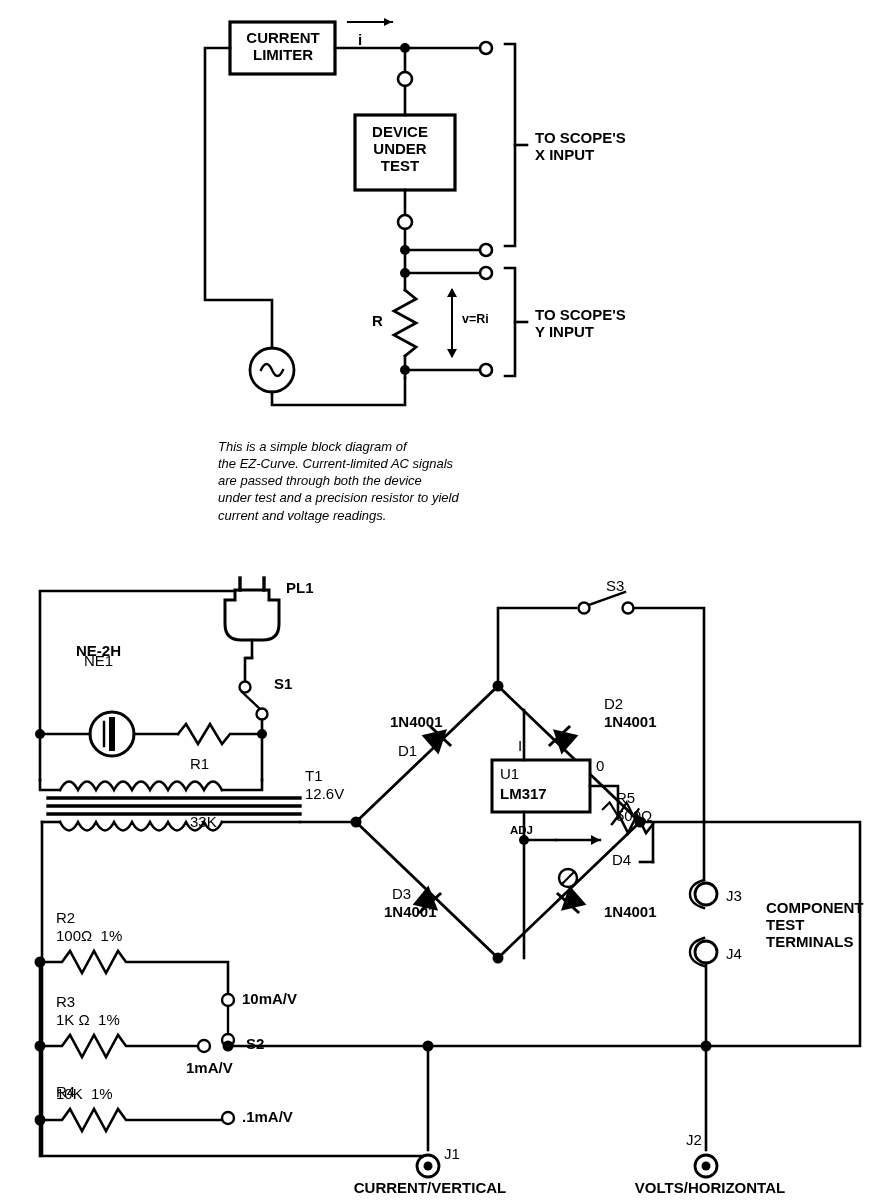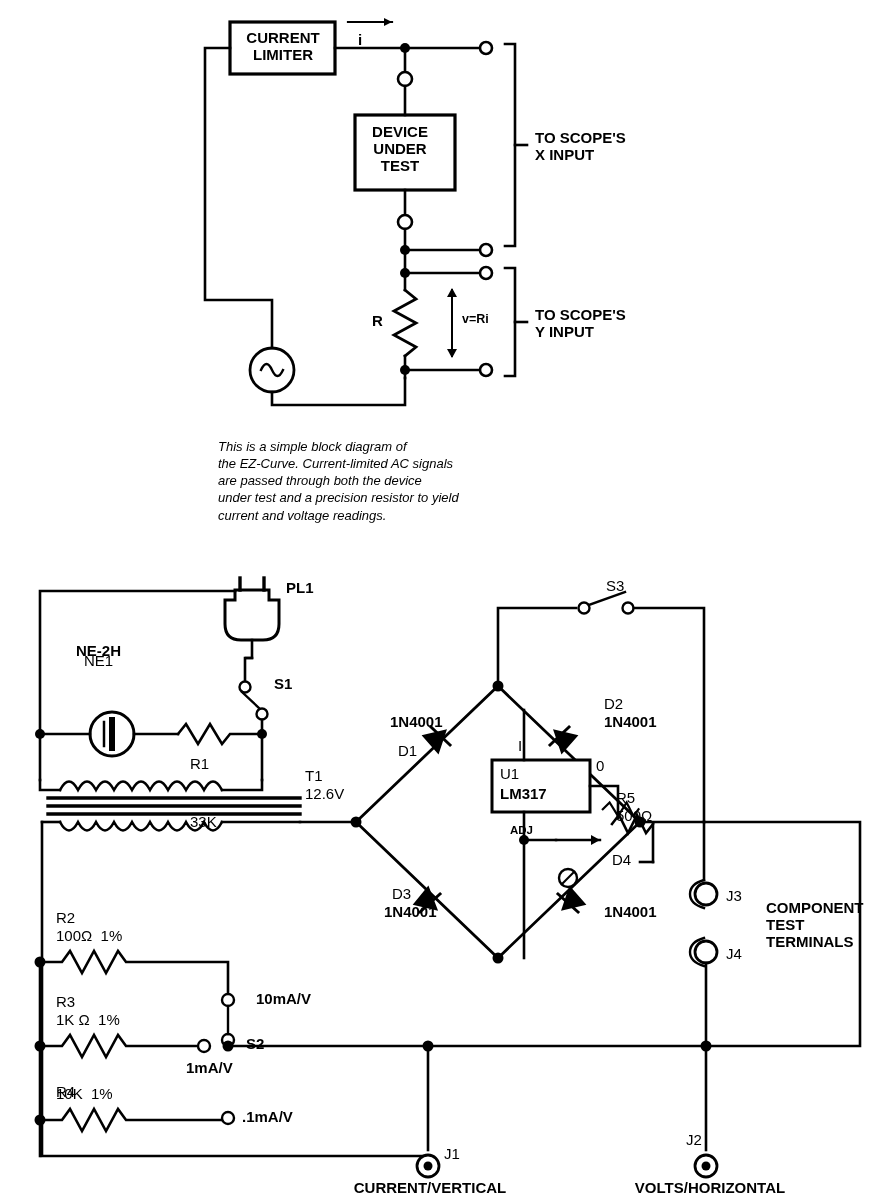--- a/index.html
+++ b/index.html
@@ -299,21 +299,21 @@
 
   <div class="lbl" style="left:56px; top:910px;">R2</div>
   <div class="lbl" style="left:56px; top:928px;">100Ω  1%</div>
 
   <div class="lbl" style="left:56px; top:994px;">R3</div>
   <div class="lbl" style="left:56px; top:1012px;">1K Ω  1%</div>
 
   <div class="lbl" style="left:56px; top:1068px;margin-top:16px;">R4</div>
   <div class="lbl" style="left:56px; top:1086px;">10K  1%</div>
 
-  <div class="lbl b" style="left:256px; top:991px;text-align:center;">10mA/V</div>
+  <div class="lbl b" style="left:242px; top:991px;text-align:center;">10mA/V</div>
   <div class="lbl b" style="left:186px; top:1060px;">1mA/V</div>
   <div class="lbl b" style="left:242px; top:1109px;">.1mA/V</div>
   <div class="lbl b" style="left:246px; top:1036px;">S2</div>
 
   <div class="lbl" style="left:726px; top:888px;">J3</div>
   <div class="lbl" style="left:726px; top:946px;text-align:right;">J4</div>
   <div class="lbl b" style="left:766px; top:900px;">COMPONENT
 TEST
 TERMINALS</div>
 

